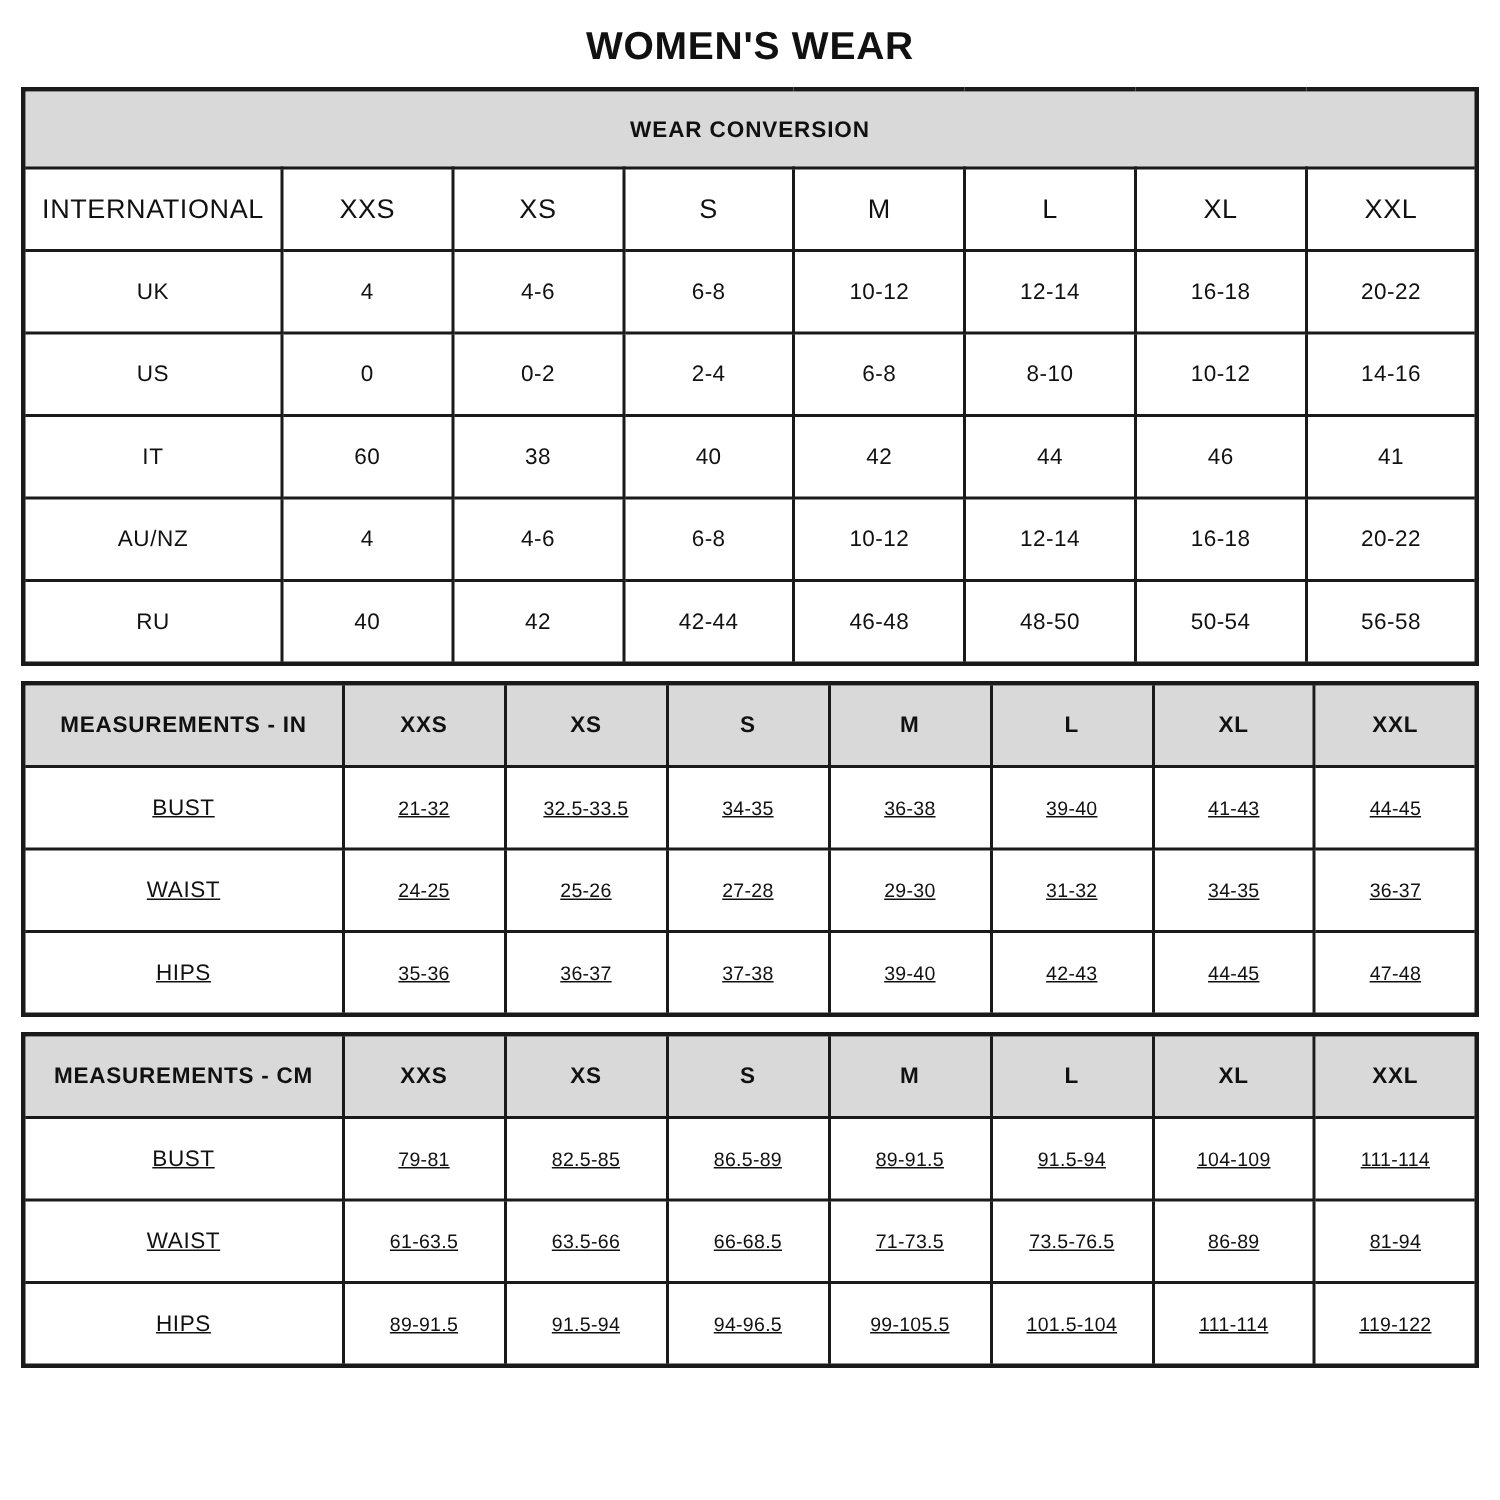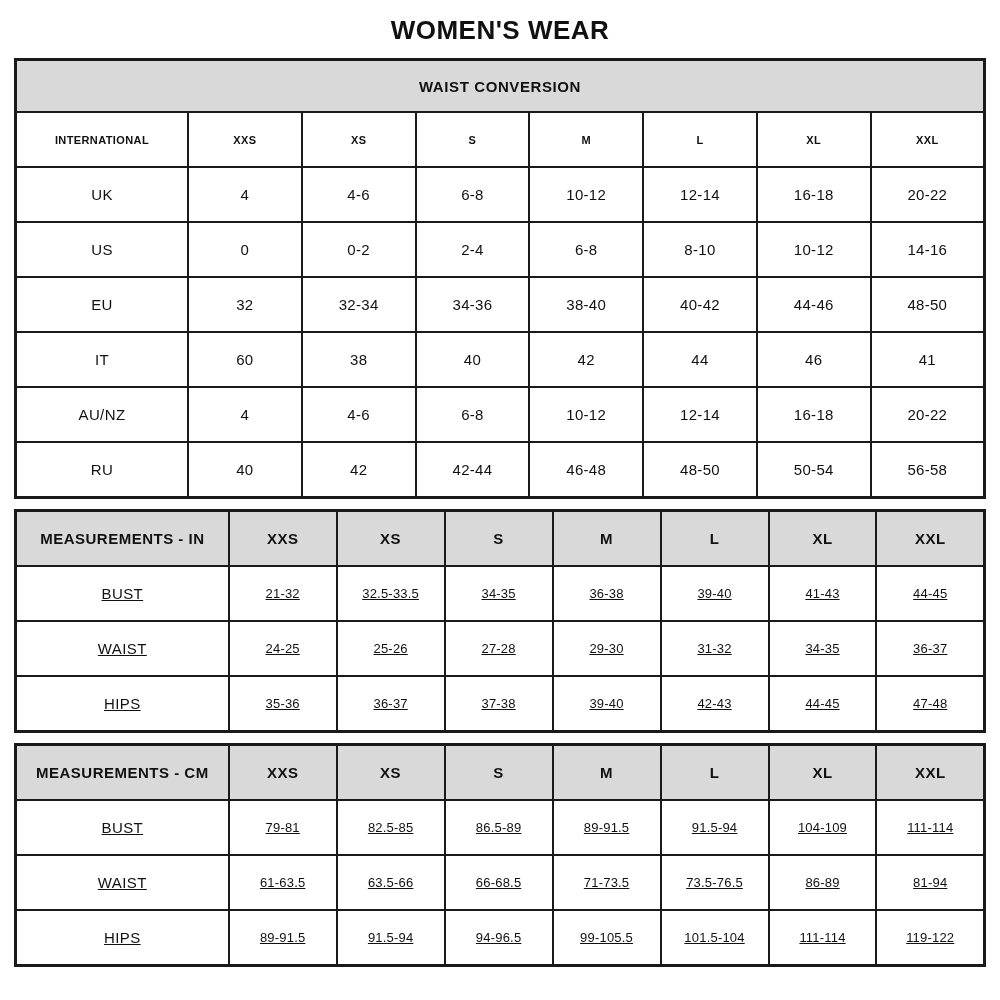--- a/index.html
+++ b/index.html
@@ -40,21 +40,21 @@
   }
   
   .t1 col.c-label{width:17.8%;}
   .banner{
     height:50px;
     background:var(--hbg);
     font-weight:700;
     font-size:15px;
     letter-spacing:.6px;
   }
-  .t1 .hdr th{height:53px;font-size:11px;font-weight:700;letter-spacing:.4px;}
+  .t1 .hdr th{height:53px;font-size:18px;font-weight:400;letter-spacing:.4px;}
   .t1 td{height:53px;font-size:15px;letter-spacing:.3px;}
   
   .t23 col.c-label{width:22%;}
   .t23 .hdr th{
     height:53px;
     background:var(--hbg);
     font-weight:700;
     font-size:15px;
     letter-spacing:.5px;
   }
@@ -70,21 +70,21 @@
 
   <h1 class="title">WOMEN'S WEAR</h1>
 
   <table class="tbl t1">
     <colgroup>
       <col class="c-label">
       <col span="7">
     </colgroup>
     <thead>
       <tr>
-        <th class="banner" colspan="8">WAIST CONVERSION</th>
+        <th class="banner" colspan="8">WEAR CONVERSION</th>
       </tr>
       <tr class="hdr">
 
       <th>INTERNATIONAL</th>
           <th>XXS</th>
           <th>XS</th>
           <th>S</th>
           <th>M</th>
           <th>L</th>
           <th>XL</th>
@@ -109,31 +109,20 @@
 
         <td class="val">0</td>
           <td class="val">0-2</td>
           <td class="val">2-4</td>
           <td class="val">6-8</td>
           <td class="val">8-10</td>
           <td class="val">10-12</td>
           <td class="val">14-16</td>
         </tr>
         <tr class="row">
-          <td class="rlabel">EU</td>
-
-        <td class="val">32</td>
-          <td class="val">32-34</td>
-          <td class="val">34-36</td>
-          <td class="val">38-40</td>
-          <td class="val">40-42</td>
-          <td class="val">44-46</td>
-          <td class="val">48-50</td>
-        </tr>
-        <tr class="row">
           <td class="rlabel">IT</td>
 
         <td class="val">60</td>
           <td class="val">38</td>
           <td class="val">40</td>
           <td class="val">42</td>
           <td class="val">44</td>
           <td class="val">46</td>
           <td class="val">41</td>
         </tr>

